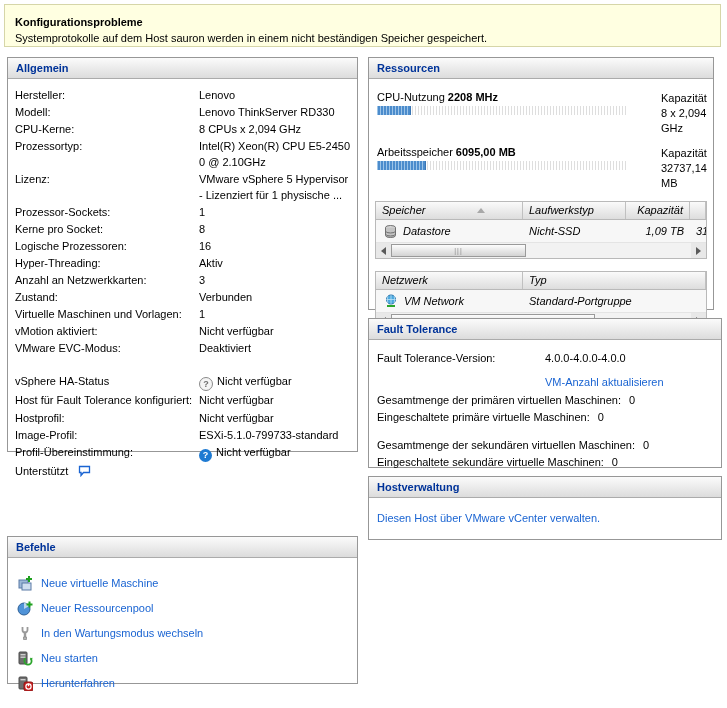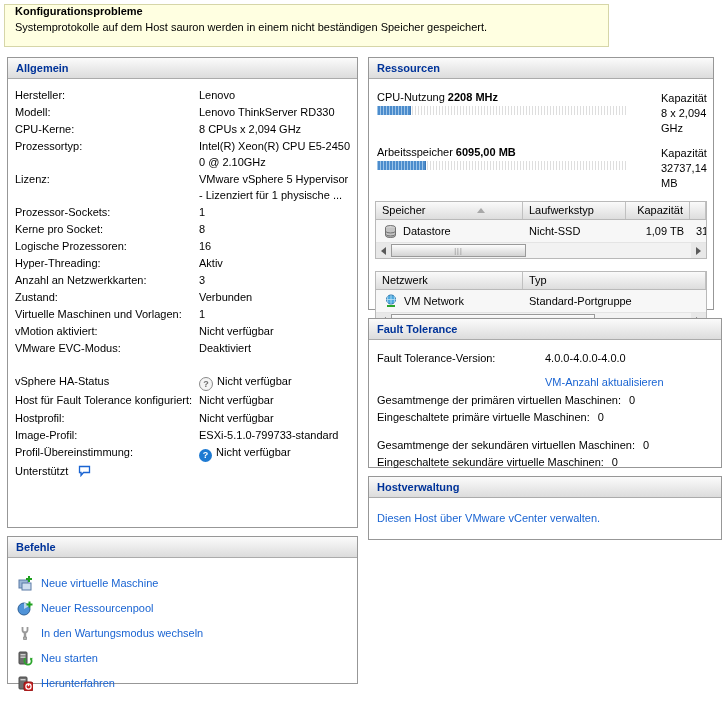--- a/index.html
+++ b/index.html
@@ -1,21 +1,21 @@
 <!DOCTYPE html>
 <html><head>
 <meta charset="utf-8">
 <style>
   html,body{margin:0;padding:0;background:#ffffff;}
   .page{position:relative;width:727px;height:708px;background:#ffffff;
         font-family:"Liberation Sans","DejaVu Sans",sans-serif;font-size:11px;color:#000;overflow:hidden;}
 
   
-  .banner{position:absolute;left:4px;top:4px;width:605px;height:43px;box-sizing:border-box;
-          background:#ffffe1;border:1px solid #d6d6a8;padding:0 10px 0 10px;}
+  .banner{position:absolute;left:4px;top:4px;width:717px;height:43px;box-sizing:border-box;
+          background:#ffffe1;border:1px solid #d6d6a8;padding:11px 10px 0 10px;}
   .banner-title{font-weight:bold;margin-bottom:4px;}
 
   
   .panel{position:absolute;box-sizing:border-box;background:#fff;border:1px solid #979797;}
   .panel-header{height:20px;line-height:20px;padding-left:8px;font-weight:bold;color:#003399;
                 background:linear-gradient(#fbfbfb,#dcdcdc);border-bottom:1px solid #ababab;}
   .panel-body{padding:8px 6px 0 7px;}
 
   
   .kv{display:flex;line-height:16px;margin-bottom:1px;}
@@ -36,21 +36,21 @@
   .res-row{display:flex;margin:2px 0 10px 4px;}
   .res-left{width:256px;flex:0 0 256px;}
   .res-cap{margin-left:28px;line-height:15px;}
   .res-label-line{margin-bottom:3px;}
   .res-label-line b{margin-left:3px;}
   .bar{width:250px;height:9px;background:repeating-linear-gradient(90deg,#ffffff 0 2px,#dedede 2px 3px);}
   .bar-fill{height:100%;background:repeating-linear-gradient(90deg,#9cc4e8 0 1px,#4c8ccc 1px 3px);
             border-right:1px solid #3a76b4;}
 
   
-  .mini-table{margin:0 2px 0 2px;border:1px solid #b9b9b9;border-bottom:none;}
+  .mini-table{margin:0 2px 0 2px;border:1px solid #b9b9b9;border-bottom:none;font-style:italic;}
   .mt-head{display:flex;background:linear-gradient(#fafafa,#dddddd);border-bottom:1px solid #b9b9b9;height:17px;line-height:17px;}
   .mt-head .cell{padding-left:6px;border-right:1px solid #c0c0c0;box-sizing:border-box;overflow:hidden;white-space:nowrap;}
   .mt-row{display:flex;background:#f7f7f7;height:22px;line-height:22px;border-bottom:1px solid #e4e4e4;}
   .mt-row .cell{padding-left:6px;box-sizing:border-box;overflow:hidden;white-space:nowrap;}
   .c1{width:147px;flex:0 0 147px;}
   .c2{width:103px;flex:0 0 103px;}
   .c3{width:64px;flex:0 0 64px;text-align:right;padding-right:6px;}
   .c4{flex:1 1 auto;}
   .n1{width:147px;flex:0 0 147px;}
   .n2{flex:1 1 auto;}
@@ -85,21 +85,21 @@
 </head>
 <body>
 
 <div class="page">
 
   <div class="banner">
     <div class="banner-title">Konfigurationsprobleme</div>
     <div class="banner-message">Systemprotokolle auf dem Host sauron werden in einem nicht beständigen Speicher gespeichert.</div>
   </div>
 
-  <section class="panel" style="left:7px;top:57px;width:351px;height:471px;">
+  <section class="panel" style="left:7px;top:57px;width:351px;height:395px;">
     <div class="panel-header">Allgemein</div>
     <div class="panel-body">
       <div class="kv">
           <span class="k">Hersteller:</span>
           <span class="v">Lenovo</span>
         </div>
       <div class="kv">
           <span class="k">Modell:</span>
           <span class="v">Lenovo ThinkServer RD330</span>
         </div>

